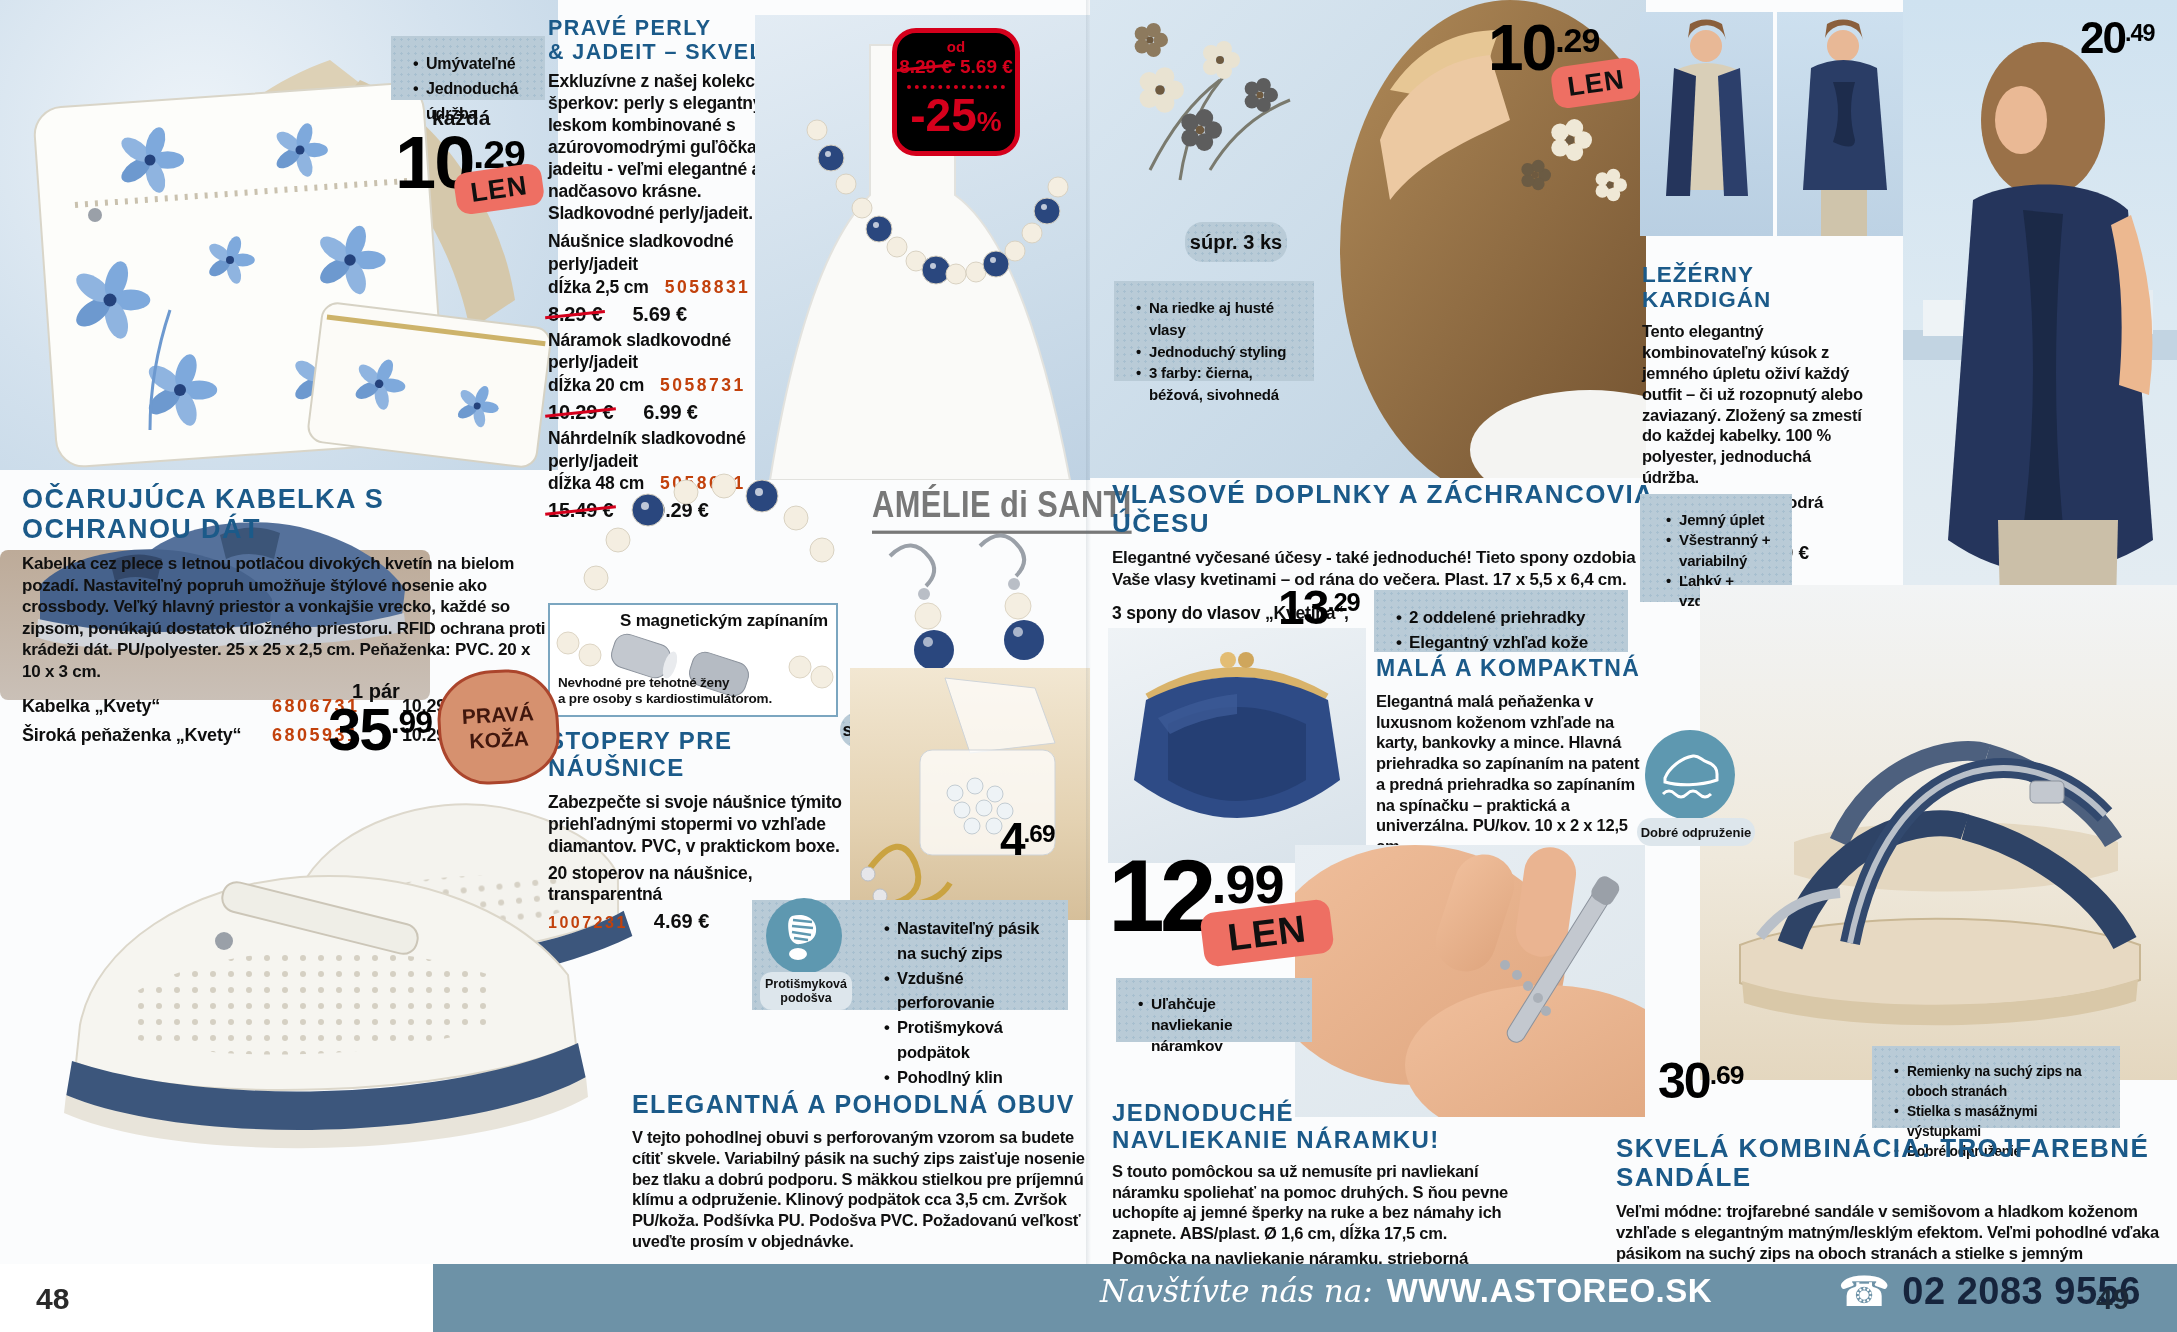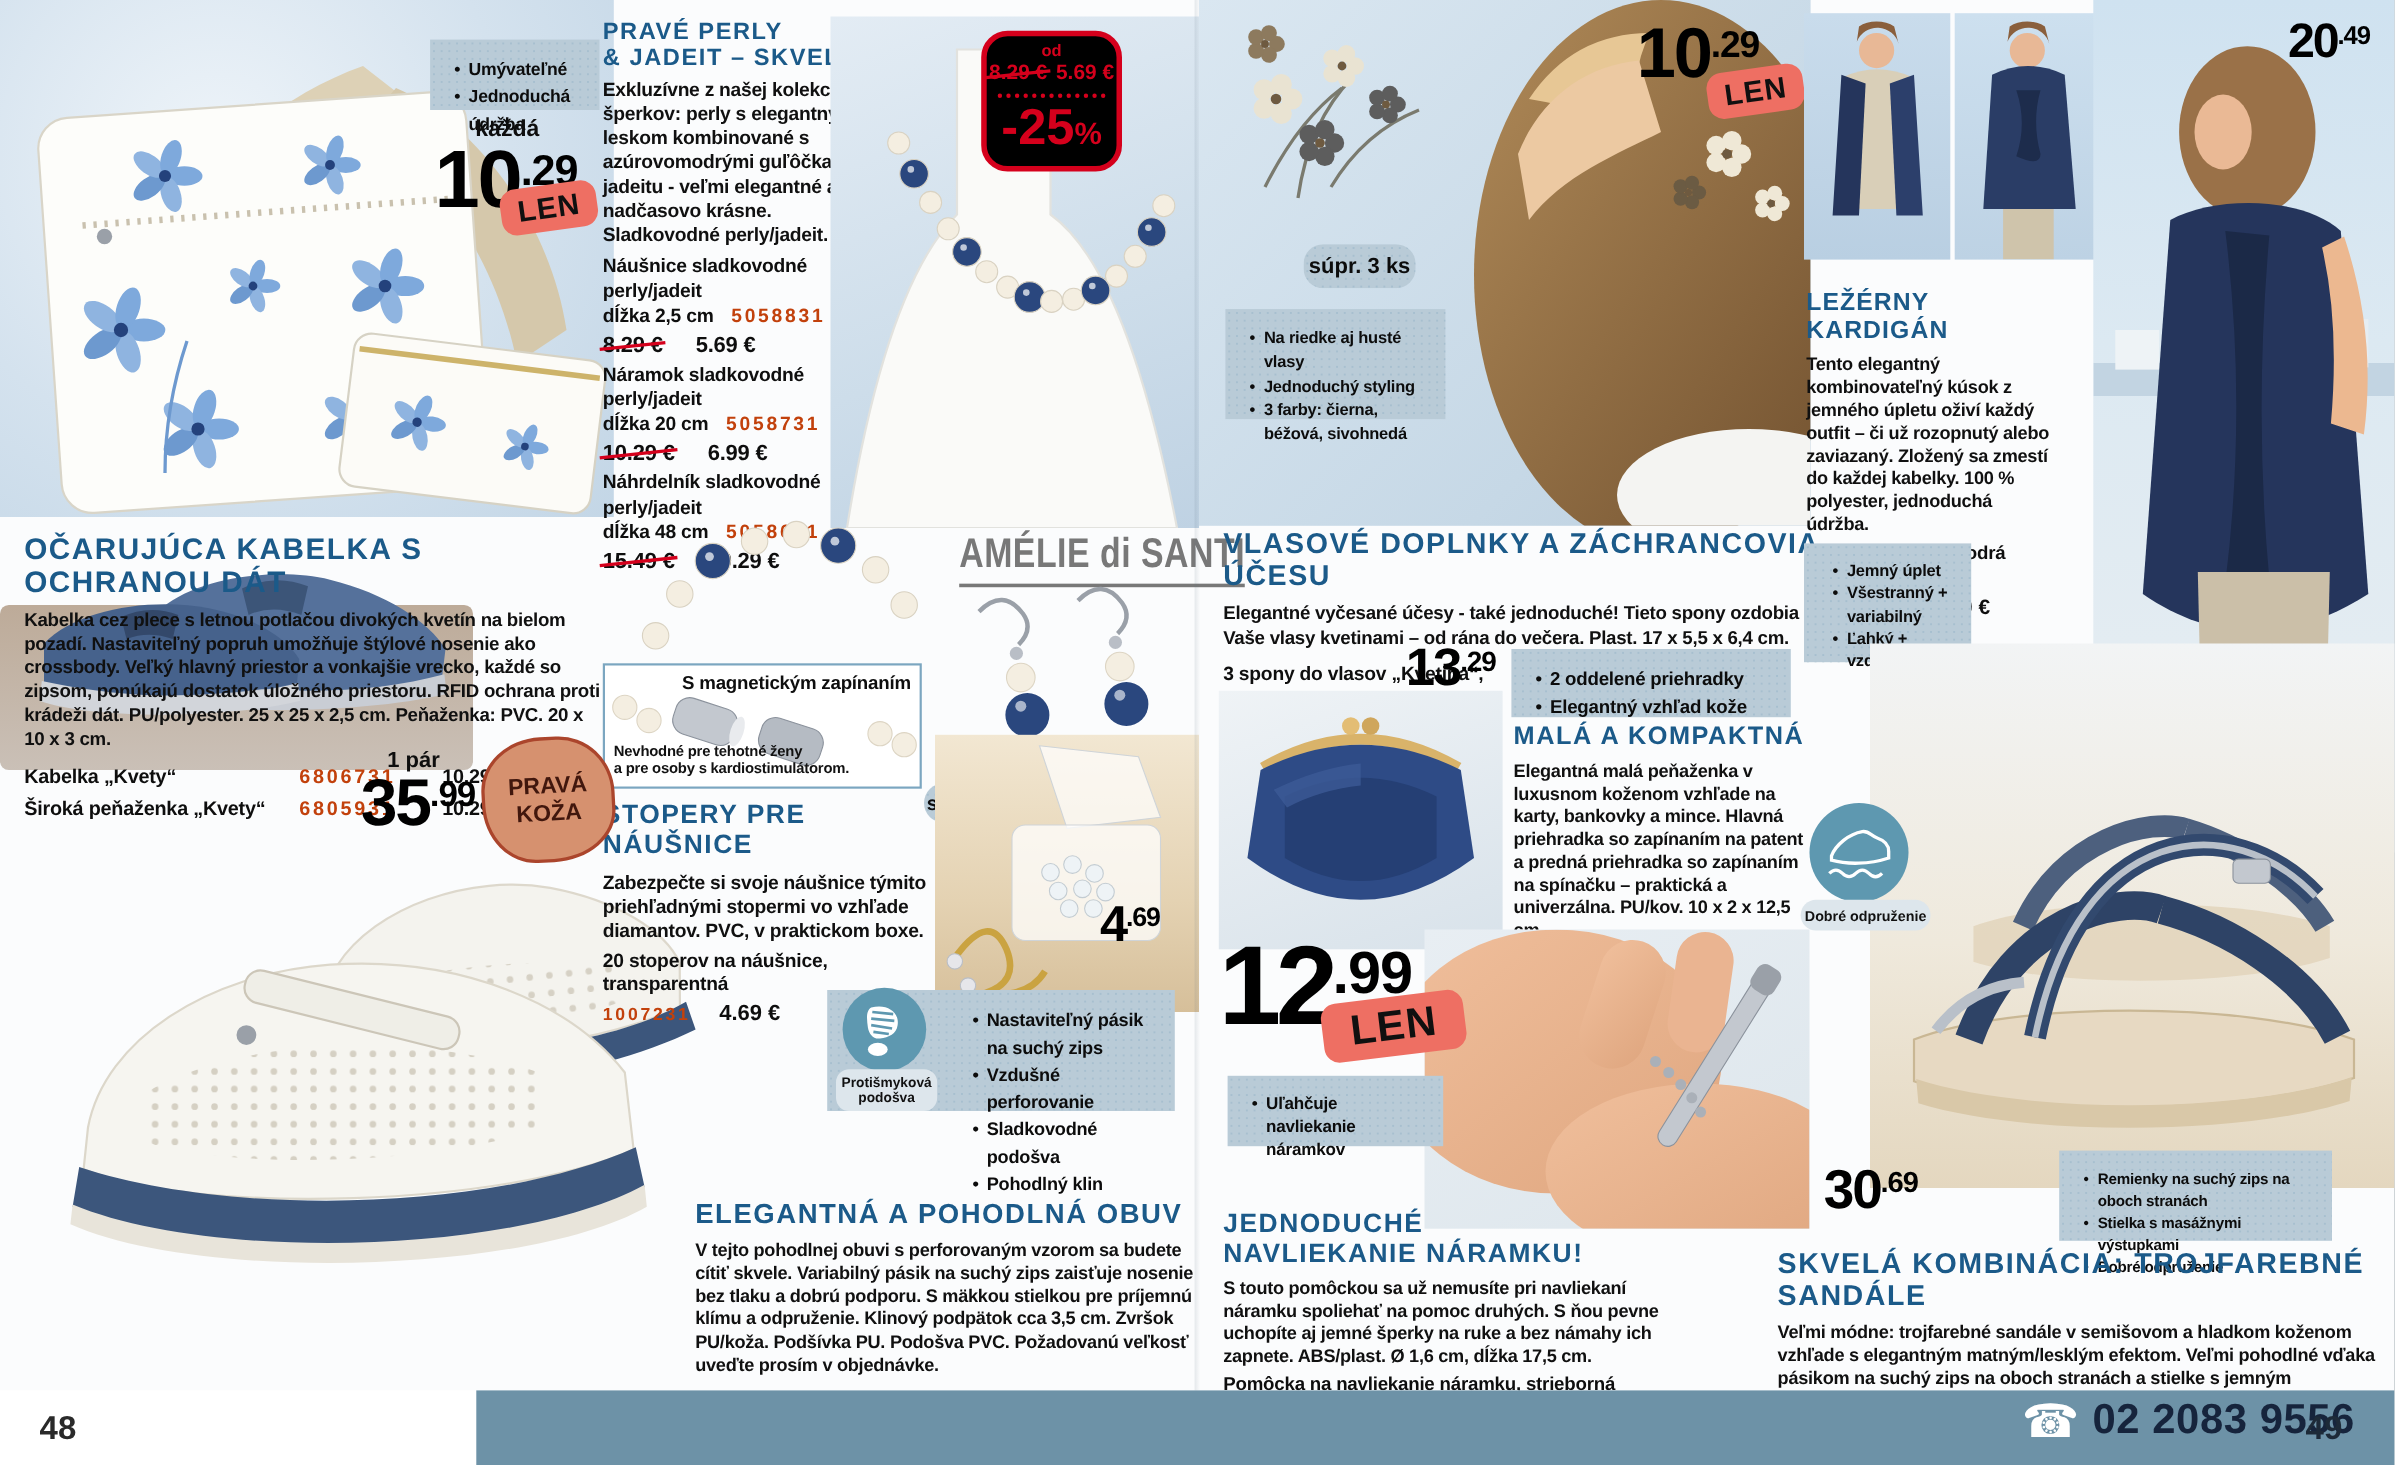--- a/index.html
+++ b/index.html
@@ -321,21 +321,21 @@
   </div>
   <div class="leather" style="left:438px;top:670px;width:115px;height:108px;font-size:21px;line-height:1.2;">
     <span>PRAVÁ</span>
     <span>KOŽA</span>
   </div>
 
   <div class="featbox" style="left:752px;top:900px;width:316px;height:110px;padding-left:122px;">
     <ul style="font-size:16.5px;line-height:1.5;">
       <li>Nastaviteľný pásik na suchý zips</li>
       <li>Vzdušné perforovanie</li>
-      <li>Sladkovodné podošva</li>
+      <li>Protišmyková podpätok</li>
       <li>Pohodlný klin</li>
     </ul>
   </div>
   <div class="circle-icon" style="left:766px;top:898px;width:76px;height:76px;">
     <svg width="52" height="52" viewBox="0 0 52 52">
       <path d="M14,6 C28,2 40,10 38,22 C37,30 30,33 22,34 C16,35 12,30 11,24 C10,17 9,9 14,6 Z" fill="#fff"></path>
       <ellipse cx="20" cy="44" rx="9" ry="6" fill="#fff"></ellipse>
       <g stroke="#5e98b0" stroke-width="2.5">
           <line x1="15" y1="10" x2="34" y2="12"></line>
           <line x1="14" y1="16" x2="35" y2="18"></line>
@@ -615,19 +615,23 @@
       <span class="pname" style="width:290px;">Trojfarebné sandále „Sunny“, modrá/strieborná/biela</span>
       <span style="width:92px;">veľ. 36-41</span>
       <span class="code" style="width:108px;">7486031</span>
       <span class="pprice">30.69 €</span>
     </div>
   </section>
 
   <div class="abs" style="left:0;top:1264px;width:2177px;height:68px;background:#fff;"></div>
   <div class="footer-band" style="left:433px;top:1264px;width:1744px;height:68px;"></div>
   <div class="pagenum" style="left:36px;top:1282px;font-size:30px;color:#2a2a2a;">48</div>
+  <div class="abs" style="left:1100px;top:1272px;display:flex;align-items:center;gap:14px;">
+    <span class="script" style="font-size:31px;">Navštívte nás na:</span>
+    <span class="url" style="font-size:33px;">WWW.ASTOREO.SK</span>
+  </div>
   <div class="abs" style="left:1838px;top:1270px;display:flex;align-items:center;gap:12px;">
     <span style="font-size:42px;color:#fff;line-height:1;">☎</span>
     <span class="phone" style="font-size:38px;">02 2083 9556</span>
   </div>
   <div class="pagenum" style="left:2096px;top:1282px;font-size:30px;">49</div>
 
 </div>
 
 </body></html>

